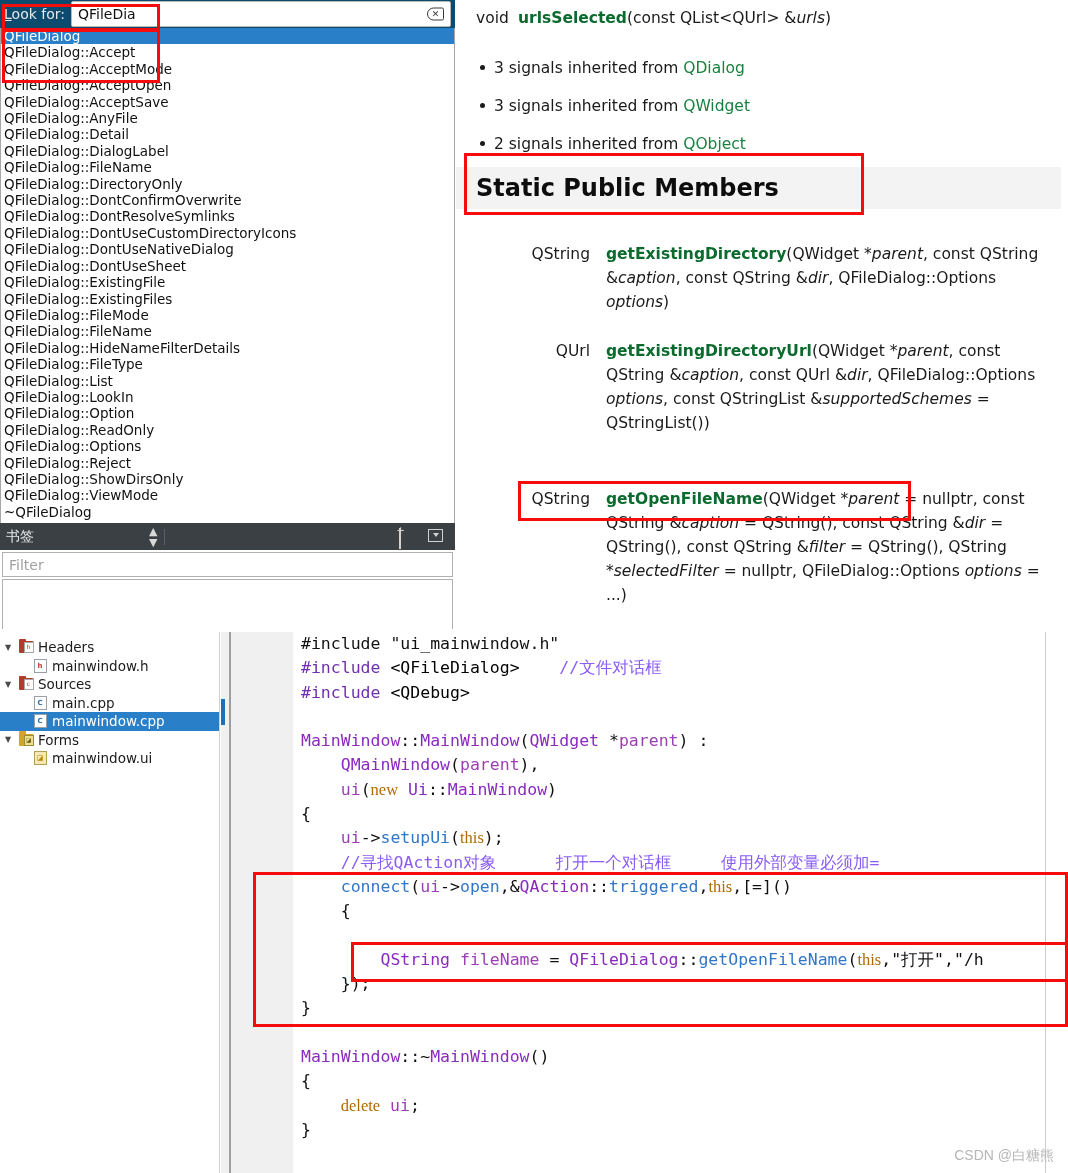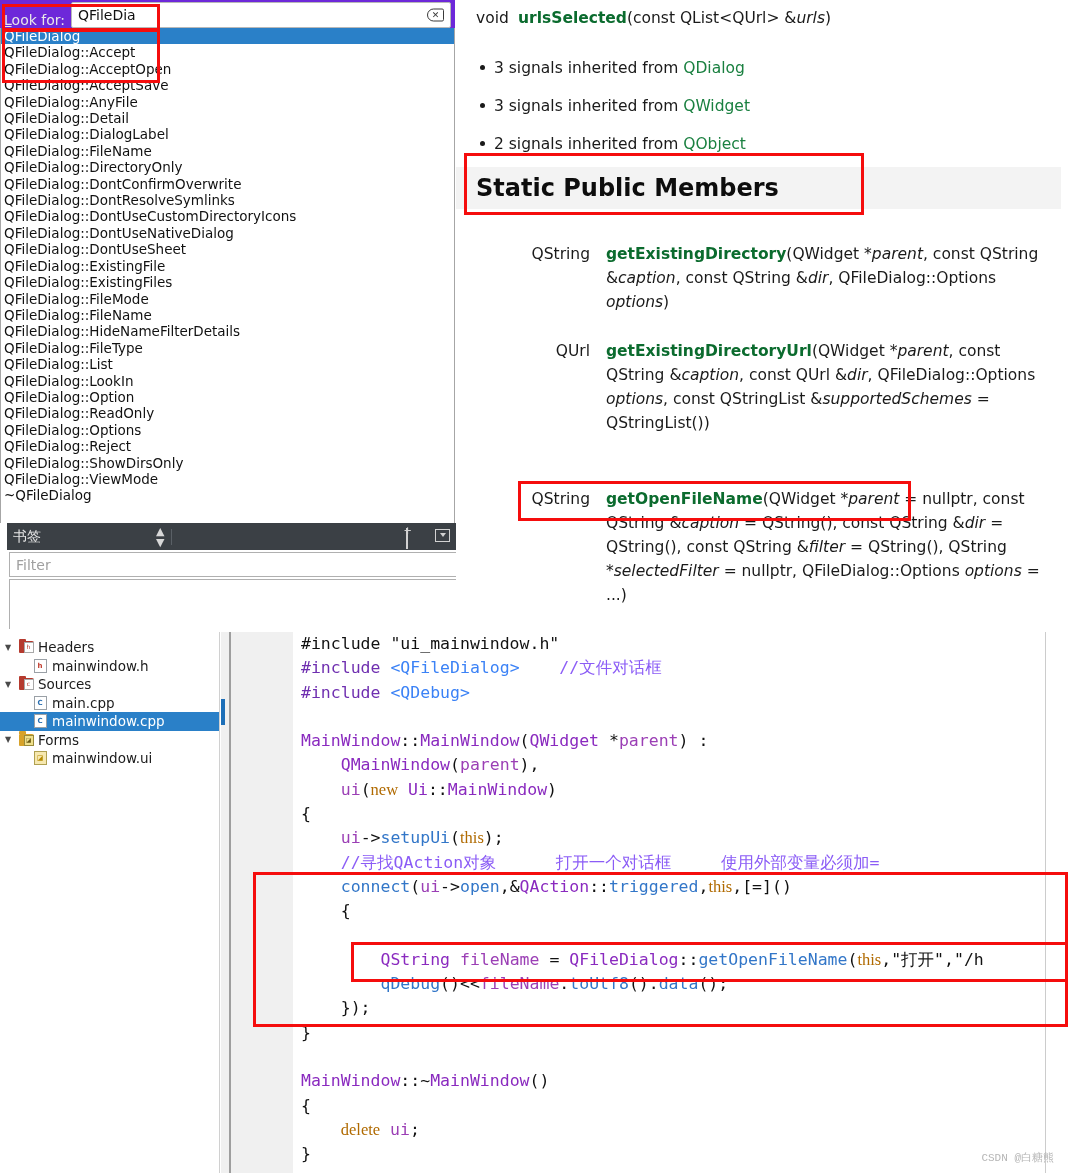--- a/index.html
+++ b/index.html
@@ -20,23 +20,23 @@
     left: 0; top: 0;
     width: 455px; height: 632px;
     background: #ffffff;
     box-sizing: border-box;
   }
 
   .lookfor-row {
     position: absolute;
     left: 0; top: 0;
     width: 455px; height: 28px;
-    background: #6d28d9;
+    background: #0c4a6e;
     display: flex;
-    align-items: flex-end;
+    align-items: center;
   }
   .lookfor-label {
     color: #e8e8e8;
     font-size: 14px;
     padding: 0 6px 0 4px;
     white-space: nowrap;
     font-family: "DejaVu Sans", sans-serif;
   }
   .lookfor-label u { text-decoration: underline; }
   .lookfor-input {
@@ -93,21 +93,20 @@
     background: #2a80c8;
     color: #ffffff;
   }
 
   
   #bookmarks-dock {
     position: absolute;
     left: 0; top: 523px;
     width: 455px; height: 109px;
     background: #ffffff;
-    padding-left: 7px;
   }
   .bm-title-bar {
     height: 27px;
     background: #3b4045;
     display: flex;
     align-items: center;
     padding: 0 8px 0 6px;
     box-sizing: border-box;
   }
   .bm-title {
@@ -389,59 +388,60 @@
     line-height: 24.3px;
     font-family: "DejaVu Sans Mono", monospace;
     font-size: 16.5px;
     white-space: pre;
     color: #111111;
   }
   .codetext { padding-left: 8px; display: inline-block; }
 
   
   .t-pre  { color: #6f2fb0; }         
-  .t-str  { color: #3b82f6; }         
+  .t-str  { color: #000000; }         
   .t-cmt  { color: #8b5cf6; }         
   .t-cls  { color: #8a2abf; }
   .t-blue { color: #3276c8; }
   .t-kwd  { color: #b06a00; font-family: Liberation Serif, serif; }
   .t-var  { color: #9b3fb5; }
 
   .scroll-rule {
     position: absolute;
     left: 824px; top: 0;
     width: 1px; height: 541px;
     background: #cccccc;
   }
 
   #watermark {
     position: absolute;
     right: 14px; bottom: 8px;
-    font-size: 11px;
+    font-size: 14px;
     color: #b6b6b6;
-    font-family: Liberation Mono, monospace;
+    font-family: Liberation Sans, sans-serif;
     z-index: 60;
   }
 </style>
 </head>
 <body>
 
 <div id="assistant-panel">
 
   <div class="lookfor-row">
     <div class="lookfor-label"><u>L</u><span>ook for:</span></div>
     <div class="lookfor-input">
       <span class="val">QFileDia</span>
       <span class="clear-icon">✕</span>
     </div>
   </div>
 
   <div id="index-list">
       <div class="index-item selected">QFileDialog</div>
       <div class="index-item">QFileDialog::Accept</div>
+      <div class="index-item">QFileDialog::AcceptMode</div>
       <div class="index-item">QFileDialog::AcceptOpen</div>
       <div class="index-item">QFileDialog::AcceptSave</div>
       <div class="index-item">QFileDialog::AnyFile</div>
       <div class="index-item">QFileDialog::Detail</div>
       <div class="index-item">QFileDialog::DialogLabel</div>
       <div class="index-item">QFileDialog::FileName</div>
       <div class="index-item">QFileDialog::DirectoryOnly</div>
       <div class="index-item">QFileDialog::DontConfirmOverwrite</div>
       <div class="index-item">QFileDialog::DontResolveSymlinks</div>
       <div class="index-item">QFileDialog::DontUseCustomDirectoryIcons</div>
@@ -596,21 +596,20 @@
         <div class="code-line"><span class="codetext"><span class="t-cls">MainWindow</span>::<span class="t-cls">MainWindow</span>(<span class="t-cls">QWidget</span> *<span class="t-var">parent</span>) :</span></div>
         <div class="code-line"><span class="codetext">    <span class="t-cls">QMainWindow</span>(<span class="t-var">parent</span>),</span></div>
         <div class="code-line"><span class="codetext">    <span class="t-var">ui</span>(<span class="t-kwd">new</span> <span class="t-cls">Ui</span>::<span class="t-cls">MainWindow</span>)</span></div>
         <div class="code-line"><span class="codetext">{</span></div>
         <div class="code-line"><span class="codetext">    <span class="t-var">ui</span>-&gt;<span class="t-blue">setupUi</span>(<span class="t-kwd">this</span>);</span></div>
         <div class="code-line"><span class="codetext">    <span class="t-cmt">//寻找QAction对象      打开一个对话框     使用外部变量必须加=</span></span></div>
         <div class="code-line"><span class="codetext">    <span class="t-blue">connect</span>(<span class="t-var">ui</span>-&gt;<span class="t-blue">open</span>,&amp;<span class="t-cls">QAction</span>::<span class="t-blue">triggered</span>,<span class="t-kwd">this</span>,[=]()</span></div>
         <div class="code-line"><span class="codetext">    {</span></div>
         <div class="code-line"><span class="codetext"> </span></div>
         <div class="code-line"><span class="codetext">        <span class="t-cls">QString</span> <span class="t-var">fileName</span> = <span class="t-cls">QFileDialog</span>::<span class="t-blue">getOpenFileName</span>(<span class="t-kwd">this</span>,"打开","/h</span></div>
-        <div class="code-line"><span class="codetext">        <span class="t-blue">qDebug</span>()&lt;&lt;<span class="t-var">fileName</span>.<span class="t-blue">toUtf8</span>().<span class="t-blue">data</span>();</span></div>
         <div class="code-line"><span class="codetext">    });</span></div>
         <div class="code-line"><span class="codetext">}</span></div>
         <div class="code-line"><span class="codetext"> </span></div>
         <div class="code-line"><span class="codetext"><span class="t-cls">MainWindow</span>::~<span class="t-cls">MainWindow</span>()</span></div>
         <div class="code-line"><span class="codetext">{</span></div>
         <div class="code-line"><span class="codetext">    <span class="t-kwd">delete</span> <span class="t-var">ui</span>;</span></div>
         <div class="code-line"><span class="codetext">}</span></div>
       </div>
     <div class="scroll-rule"></div>
 

